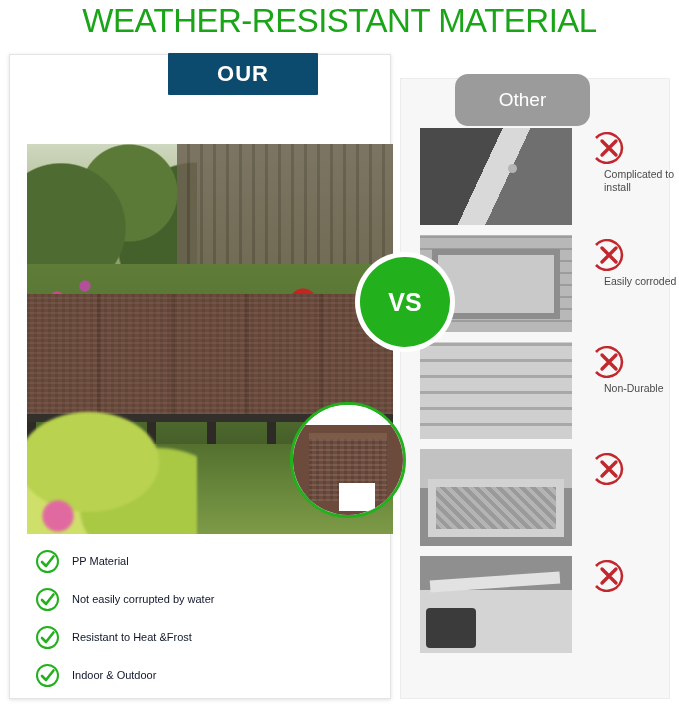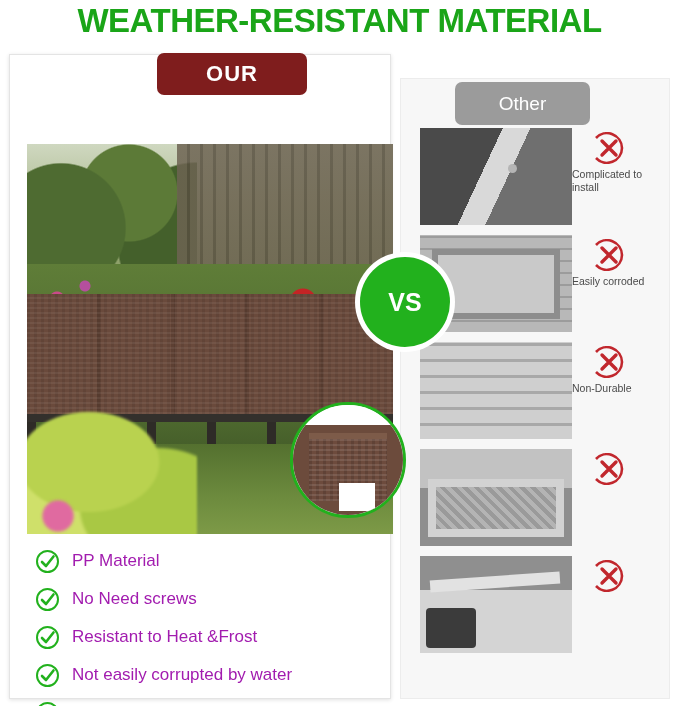--- a/index.html
+++ b/index.html
@@ -9,41 +9,41 @@
     font-family:"Liberation Sans", sans-serif;
     overflow:hidden;
     position:relative;
   }
   
   .headline{
     position:absolute;
     top:2px;left:0;width:679px;
     text-align:center;
     font-size:33px;
-    font-weight:bold;
+    font-weight:normal;
     color:#1aa518;
     letter-spacing:-0.5px;
     white-space:nowrap;
   }
   
   .our-panel{
     position:absolute;
     left:9px;top:54px;
     width:382px;height:645px;
     background:#ffffff;
     border:1px solid #e4e4e4;
     box-shadow:0 1px 4px rgba(0,0,0,0.12);
     box-sizing:border-box;
   }
   .our-tag{
     position:absolute;
-    left:157px;top:53px;
+    left:168px;top:53px;
     width:150px;height:42px;
-    background:#7f1d1d;
-    border-radius:7px;
+    background:#0c4a6e;
+    border-radius:1px;
     color:#ffffff;
     font-size:22px;
     font-weight:bold;
     display:flex;align-items:center;justify-content:center;
     letter-spacing:1px;
     z-index:6;
   }
   
   .our-photo{
     position:absolute;
@@ -166,59 +166,58 @@
     margin-bottom:4px;
   }
   .check{
     width:23px;height:23px;
     margin-right:13px;
     flex:0 0 auto;
     position:relative;
   }
   .check svg{display:block;}
   .feature-label{
-    font-size:17px;
-    color:#a21caf;
+    font-size:11px;
+    color:#0f172a;
   }
   
   .other-panel{
     position:absolute;
     left:400px;top:78px;
     width:270px;height:621px;
     background:#f7f7f7;
     border:1px solid #ececec;
     box-sizing:border-box;
   }
   .other-tag{
     position:absolute;
     left:455px;top:74px;
-    width:135px;height:43px;
+    width:135px;height:52px;
     background:#9b9b9b;
-    border-radius:7px;
+    border-radius:13px;
     color:#ffffff;
     font-size:19px;
     display:flex;align-items:center;justify-content:center;
     z-index:6;
-    margin-top:8px;
   }
   .other-row{
     position:absolute;
     left:420px;
     width:240px;height:97px;
   }
   .other-thumb{
     position:absolute;left:0;top:0;
     width:152px;height:97px;
     overflow:hidden;
     background:#9a9a9a;
     filter:grayscale(100%);
   }
   .other-text{
     position:absolute;
-    left:152px;top:40px;
+    left:184px;top:40px;
     width:76px;
     font-size:10.5px;
     line-height:12.5px;
     color:#4a4a4a;
   }
   .x-icon{
     position:absolute;
     left:173px;top:4px;
     width:32px;height:32px;
   }
@@ -275,47 +274,38 @@
       </span>
       <span class="feature-label">PP Material</span>
     </div>
     <div class="feature">
       <span class="check">
         <svg width="23" height="23" viewBox="0 0 23 23">
             <circle cx="11.5" cy="11.5" r="10.5" fill="none" stroke="#22b11d" stroke-width="2"></circle>
             <path d="M6 12 L10 16 L17.5 6.5" fill="none" stroke="#22b11d" stroke-width="2.6" stroke-linecap="round" stroke-linejoin="round"></path>
           </svg>
       </span>
-      <span class="feature-label">No Need screws</span>
+      <span class="feature-label">Not easily corrupted by water</span>
     </div>
     <div class="feature">
       <span class="check">
         <svg width="23" height="23" viewBox="0 0 23 23">
             <circle cx="11.5" cy="11.5" r="10.5" fill="none" stroke="#22b11d" stroke-width="2"></circle>
             <path d="M6 12 L10 16 L17.5 6.5" fill="none" stroke="#22b11d" stroke-width="2.6" stroke-linecap="round" stroke-linejoin="round"></path>
           </svg>
       </span>
       <span class="feature-label">Resistant to Heat &amp;Frost</span>
     </div>
     <div class="feature">
       <span class="check">
         <svg width="23" height="23" viewBox="0 0 23 23">
             <circle cx="11.5" cy="11.5" r="10.5" fill="none" stroke="#22b11d" stroke-width="2"></circle>
             <path d="M6 12 L10 16 L17.5 6.5" fill="none" stroke="#22b11d" stroke-width="2.6" stroke-linecap="round" stroke-linejoin="round"></path>
           </svg>
       </span>
-      <span class="feature-label">Not easily corrupted by water</span>
-    </div>
-    <div class="feature">
-      <span class="check">
-        <svg width="23" height="23" viewBox="0 0 23 23">
-            <circle cx="11.5" cy="11.5" r="10.5" fill="none" stroke="#22b11d" stroke-width="2"></circle>
-            <path d="M6 12 L10 16 L17.5 6.5" fill="none" stroke="#22b11d" stroke-width="2.6" stroke-linecap="round" stroke-linejoin="round"></path>
-          </svg>
-      </span>
       <span class="feature-label">Indoor &amp; Outdoor</span>
     </div>
   </div>
 </div>
 
 <div class="our-tag">OUR</div>
 
 <div class="other-panel"></div>
 <div class="other-tag">Other</div>
 

